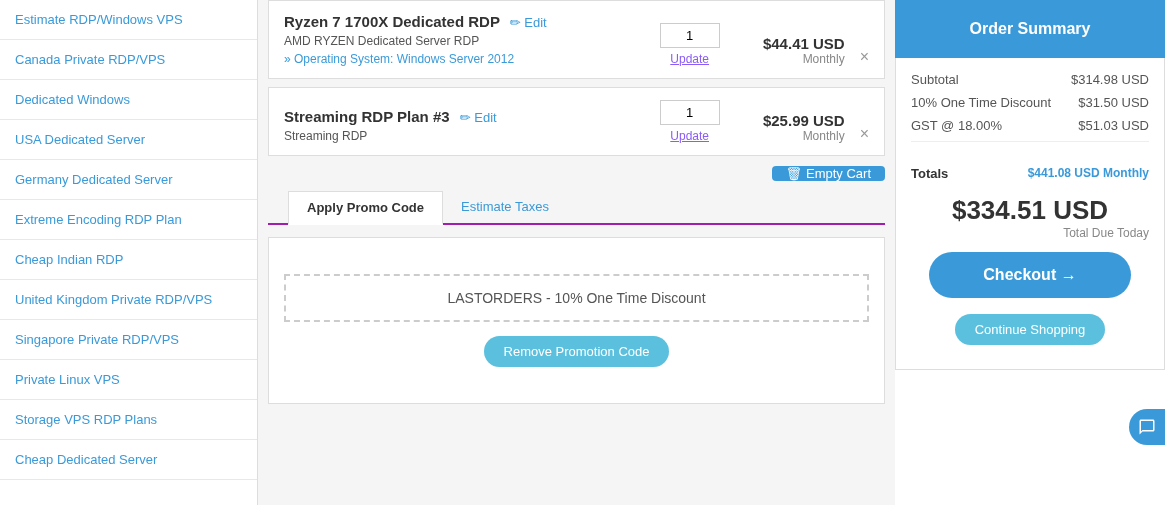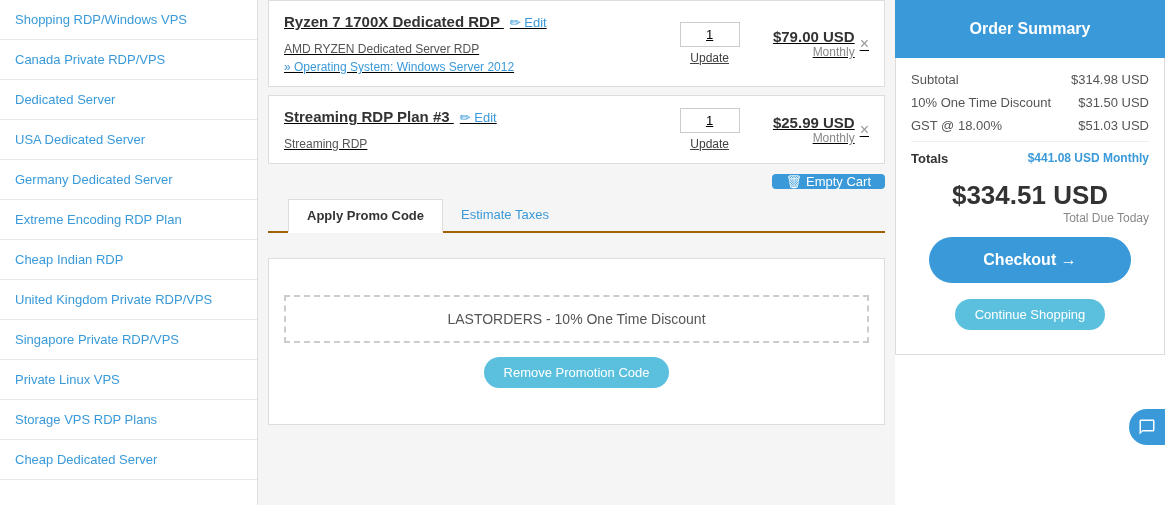--- a/index.html
+++ b/index.html
@@ -33,50 +33,49 @@
 
     
     .cart-item {
       background: #fff;
       border: 1px solid #ddd;
       margin-bottom: 8px;
       padding: 12px 15px;
     }
     .cart-item-header {
       display: flex;
-      align-items: center;
+      align-items: flex-end;
       justify-content: space-between;
-      gap: 0;
-      text-decoration: underline;
+      gap: 10px;
     }
     .cart-item-name {
       font-size: 15px;
       color: #333;
       font-weight: bold;
       flex: 1;
     }
     .cart-item-name a { color: #3a9ad9; text-decoration: none; font-size: 13px; font-weight: normal; margin-left: 6px; }
-    .cart-item-desc { color: #555; font-size: 12px; margin-top: 12px; }
+    .cart-item-desc { color: #555; font-size: 12px; margin-top: 4px; }
     .cart-item-os { color: #3a9ad9; font-size: 12px; margin-top: 4px; }
     .qty-box {
       display: flex;
       flex-direction: column;
       align-items: center;
       gap: 4px;
       min-width: 70px;
     }
     .qty-input {
       width: 60px;
       text-align: center;
       border: 1px solid #ccc;
       padding: 4px;
       font-size: 13px;
     }
     .qty-update {
-      color: #404040;
+      color: #8b5cf6;
       cursor: pointer;
       font-size: 12px;
       background: none;
       border: none;
       text-decoration: underline;
     }
     .cart-item-price {
       text-align: right;
       min-width: 110px;
     }
@@ -113,22 +112,22 @@
       cursor: pointer;
       font-size: 13px;
       display: flex;
       align-items: center;
       gap: 5px;
     }
 
     
     .tabs-row {
       display: flex;
-      border-bottom: 2px solid #a16207;
-      margin-bottom: 25px;
+      border-bottom: 2px solid #a21caf;
+      margin-bottom: 12px;
       padding-left: 20px;
     }
     .tab {
       padding: 8px 18px;
       cursor: pointer;
       color: #333;
       border: 1px solid #ddd;
       background: #fff;
       font-size: 13px;
     }
@@ -190,21 +189,21 @@
       display: flex;
       justify-content: space-between;
       margin-bottom: 8px;
       font-size: 13px;
       color: #555;
     }
     .summary-row.totals {
       font-weight: bold;
       color: #333;
       border-top: 1px solid #eee;
-      padding-top: 9px;
+      padding-top: 24px;
     }
     .totals-amount { color: #3a9ad9; font-size: 12px; }
     .total-due {
       text-align: center;
       margin: 14px 0 4px;
     }
     .total-due .amount {
       font-size: 26px;
       font-weight: bold;
       color: #333;
@@ -253,23 +252,23 @@
       justify-content: center;
       cursor: pointer;
     }
     .chat-icon svg { fill: #fff; }
   </style>
 </head>
 <body>
 
 <div class="sidebar">
 
-<div class="sidebar-item">Shopping RDP/Windows VPS</div>
+<div class="sidebar-item">Estimate RDP/Windows VPS</div>
     <div class="sidebar-item">Canada Private RDP/VPS</div>
-    <div class="sidebar-item">Dedicated Server</div>
+    <div class="sidebar-item">Dedicated Windows</div>
     <div class="sidebar-item">USA Dedicated Server</div>
     <div class="sidebar-item">Germany Dedicated Server</div>
     <div class="sidebar-item">Extreme Encoding RDP Plan</div>
     <div class="sidebar-item">Cheap Indian RDP</div>
     <div class="sidebar-item">United Kingdom Private RDP/VPS</div>
     <div class="sidebar-item">Singapore Private RDP/VPS</div>
     <div class="sidebar-item">Private Linux VPS</div>
     <div class="sidebar-item">Storage VPS RDP Plans</div>
     <div class="sidebar-item">Cheap Dedicated Server</div>
   </div>
@@ -285,21 +284,21 @@
           <a href="#">✏ Edit</a>
         </div>
         <div class="cart-item-desc">AMD RYZEN Dedicated Server RDP</div>
         <div class="cart-item-os">» Operating System: Windows Server 2012</div>
       </div>
       <div class="qty-box">
         <input type="text" class="qty-input" value="1" style="">
         <button class="qty-update">Update</button>
       </div>
       <div class="cart-item-price">
-        <div class="amount">$79.00 USD</div>
+        <div class="amount">$44.41 USD</div>
         <div class="period">Monthly</div>
       </div>
       <button class="remove-btn">×</button>
     </div>
   </div>
       <div class="cart-item">
     <div class="cart-item-header">
       <div style="flex:1">
         <div class="cart-item-name">
           Streaming RDP Plan #3

